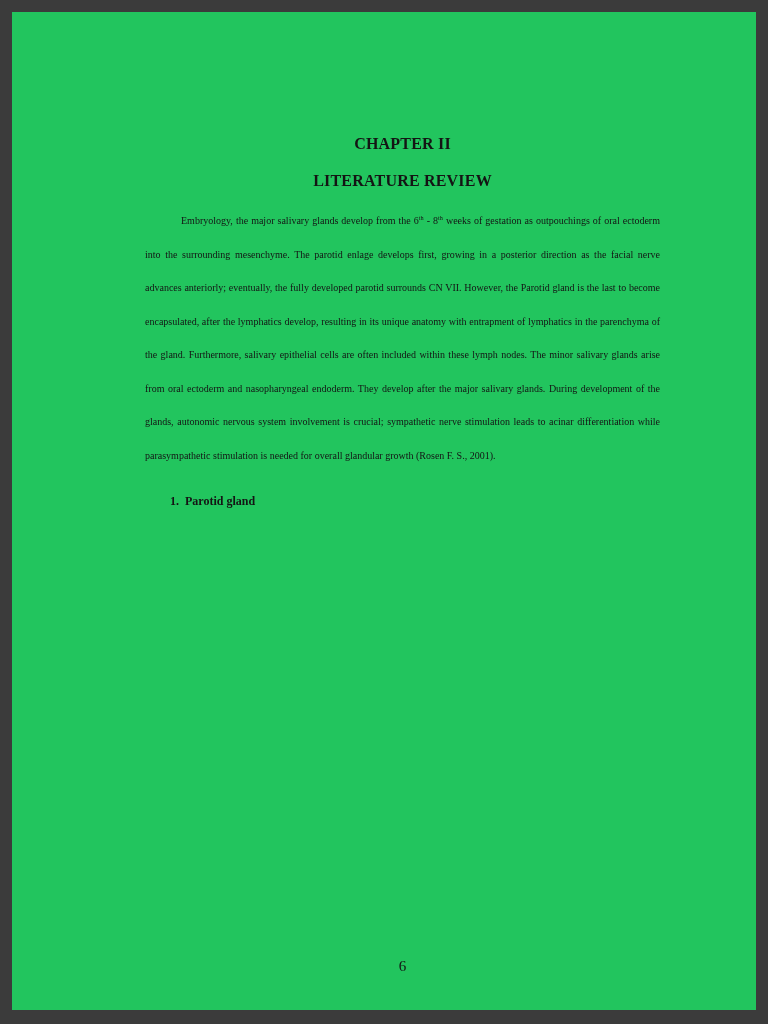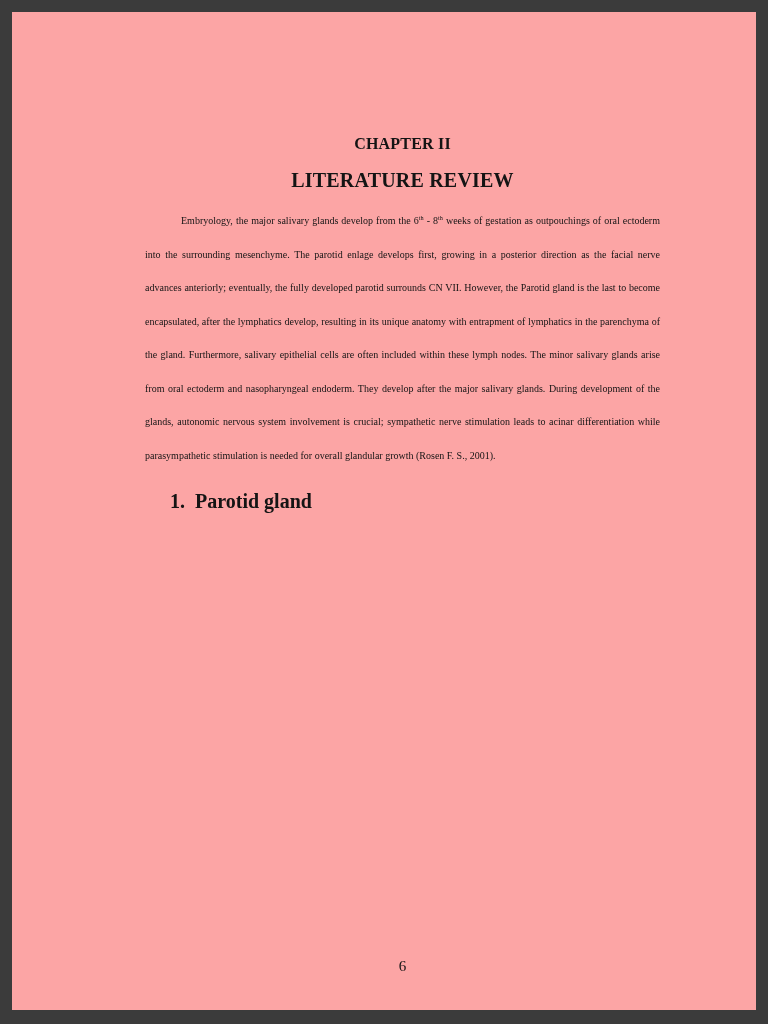--- a/index.html
+++ b/index.html
@@ -18,42 +18,42 @@
     height: 1024px;
     background: #3b3b3b;
     overflow: hidden;
   }
   .page {
     position: absolute;
     left: 12px;
     top: 12px;
     width: 744px;
     height: 998px;
-    background: #fca5a5;
+    background: #22c55e;
     color: #141414;
   }
   .content {
     position: absolute;
     left: 133px;
     top: 0;
     width: 515px;
     padding-top: 122px;
   }
   .center { text-align: center; }
 
   h1.chapter-title {
     margin: 0;
     font-size: 16px;
     line-height: 19px;
     font-weight: bold;
     letter-spacing: 0.2px;
   }
   h2.chapter-subtitle {
     margin: 18px 0 0 0;
-    font-size: 20px;
+    font-size: 16px;
     line-height: 19px;
     font-weight: bold;
     letter-spacing: 0.2px;
   }
   h3.section-heading {
     margin: 80px 0 0 0;
     font-size: 16px;
     line-height: 19px;
     font-weight: bold;
   }
@@ -66,21 +66,21 @@
   p.para1 {
     text-indent: 36px;
   }
   sup {
     font-size: 0.62em;
     line-height: 0;
     vertical-align: super;
   }
   h4.subsection-heading {
     margin: 20px 0 0 25px;
-    font-size: 20px;
+    font-size: 12px;
     line-height: 19px;
     font-weight: bold;
   }
   p.para2 {
     margin: 24px 0 0 25px;
     text-indent: 30px;
     text-align: justify;
     text-align-last: justify;
   }
   .page-number {

